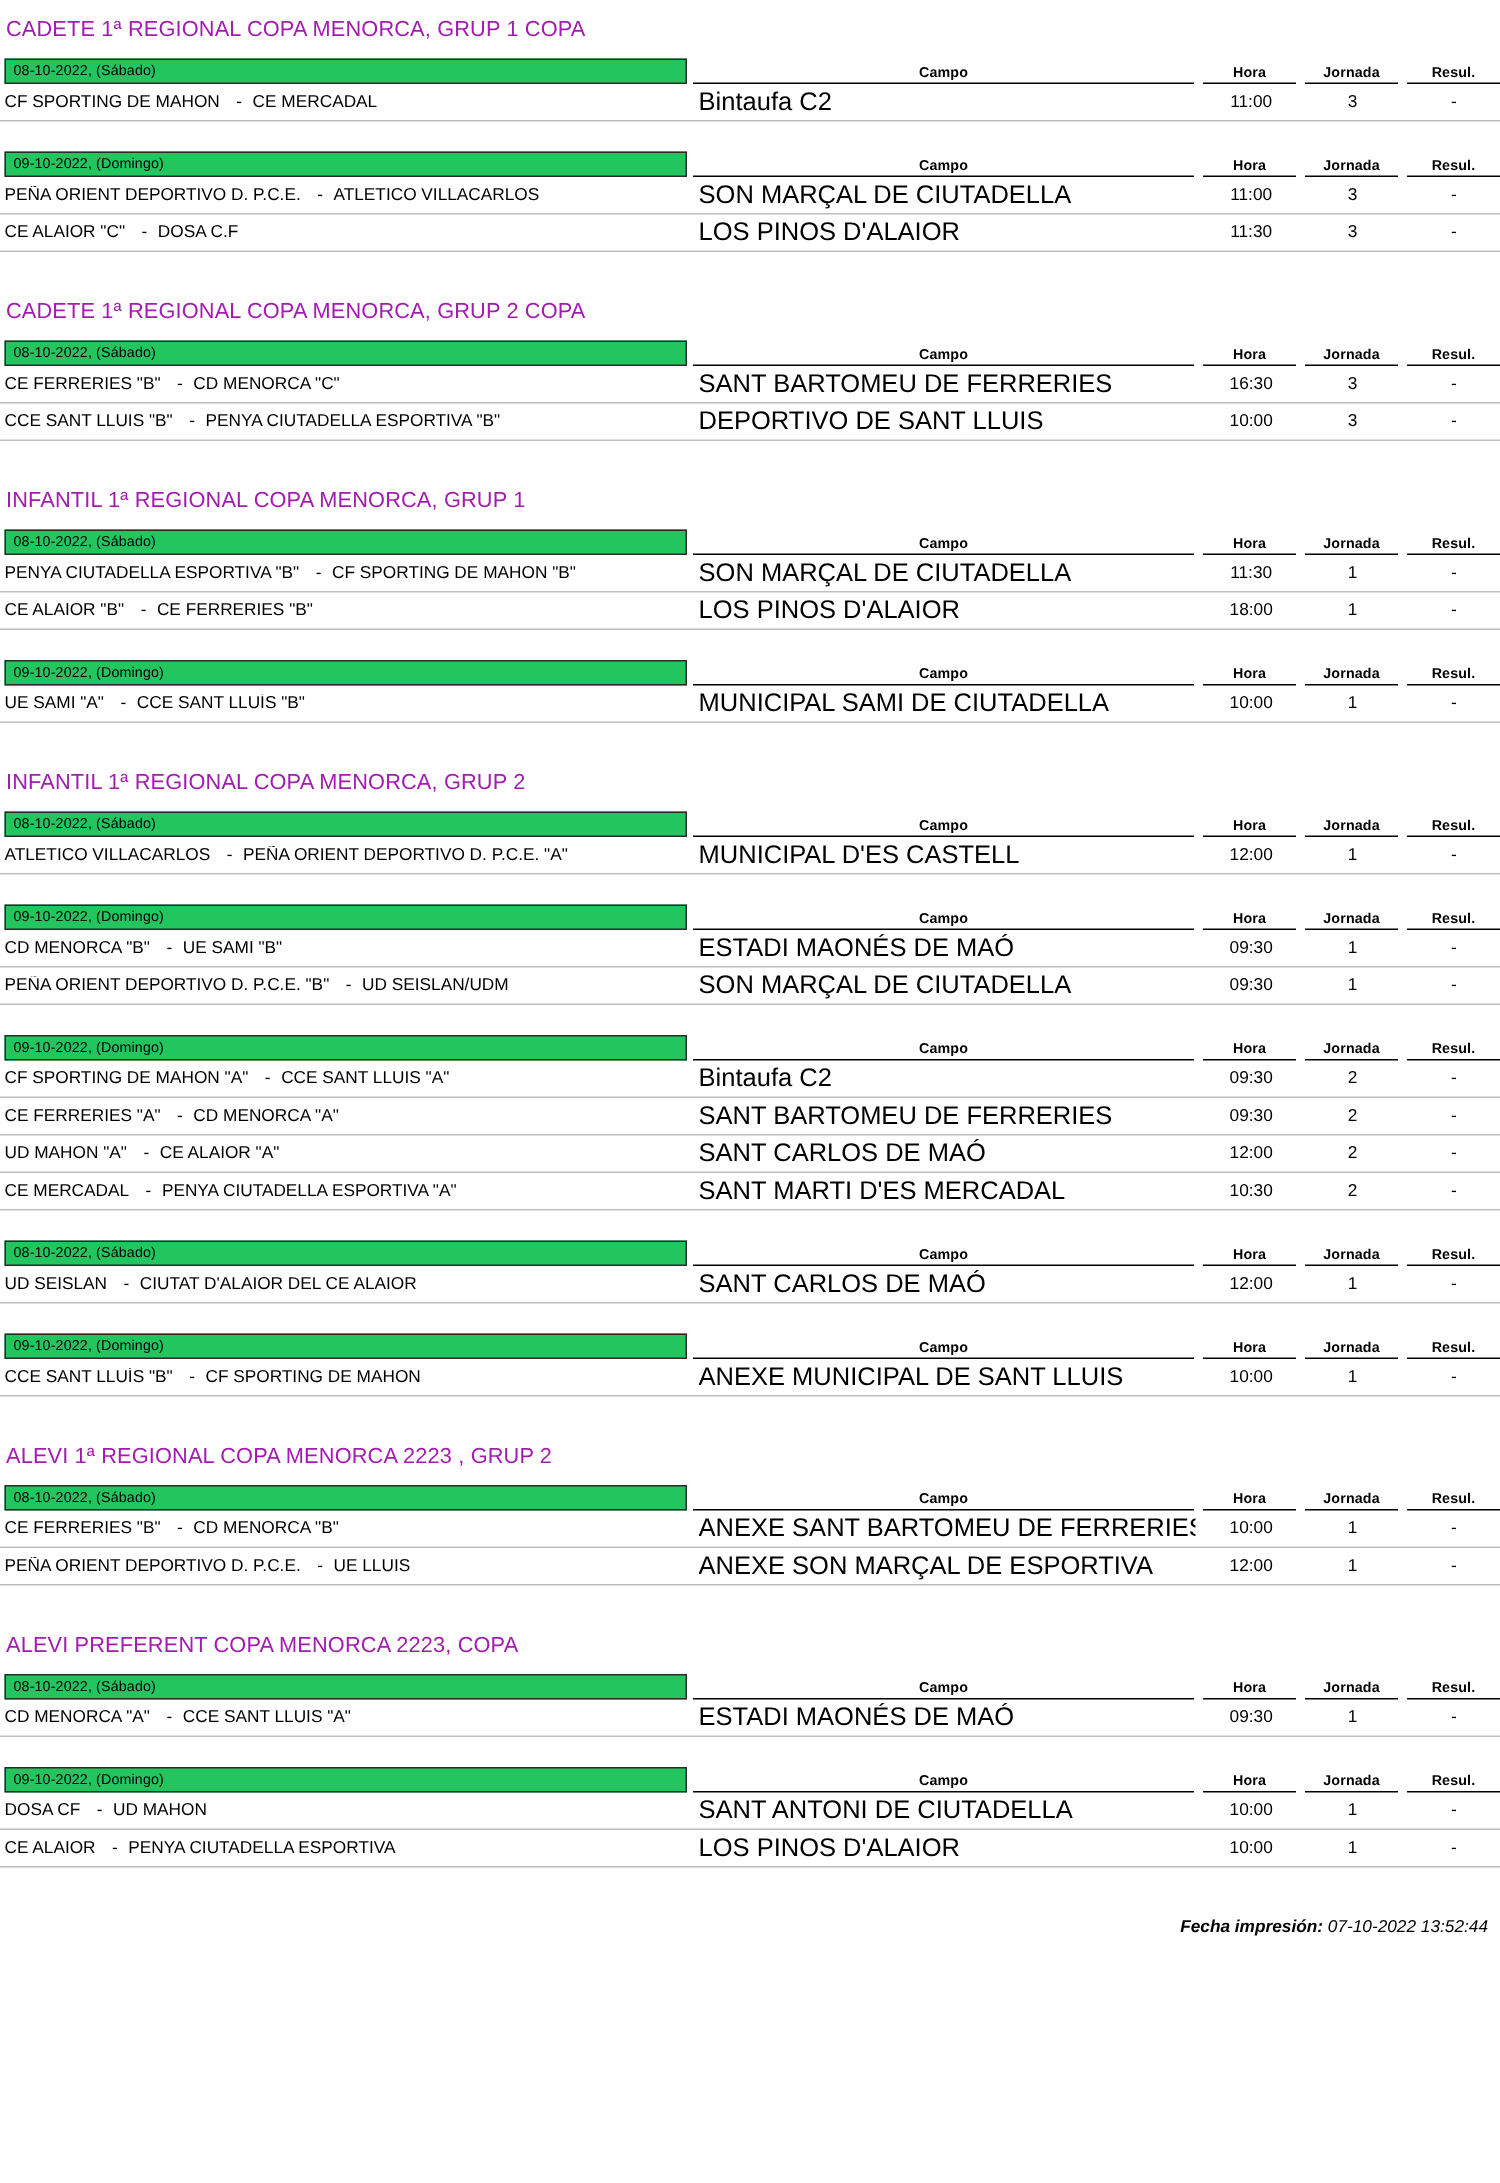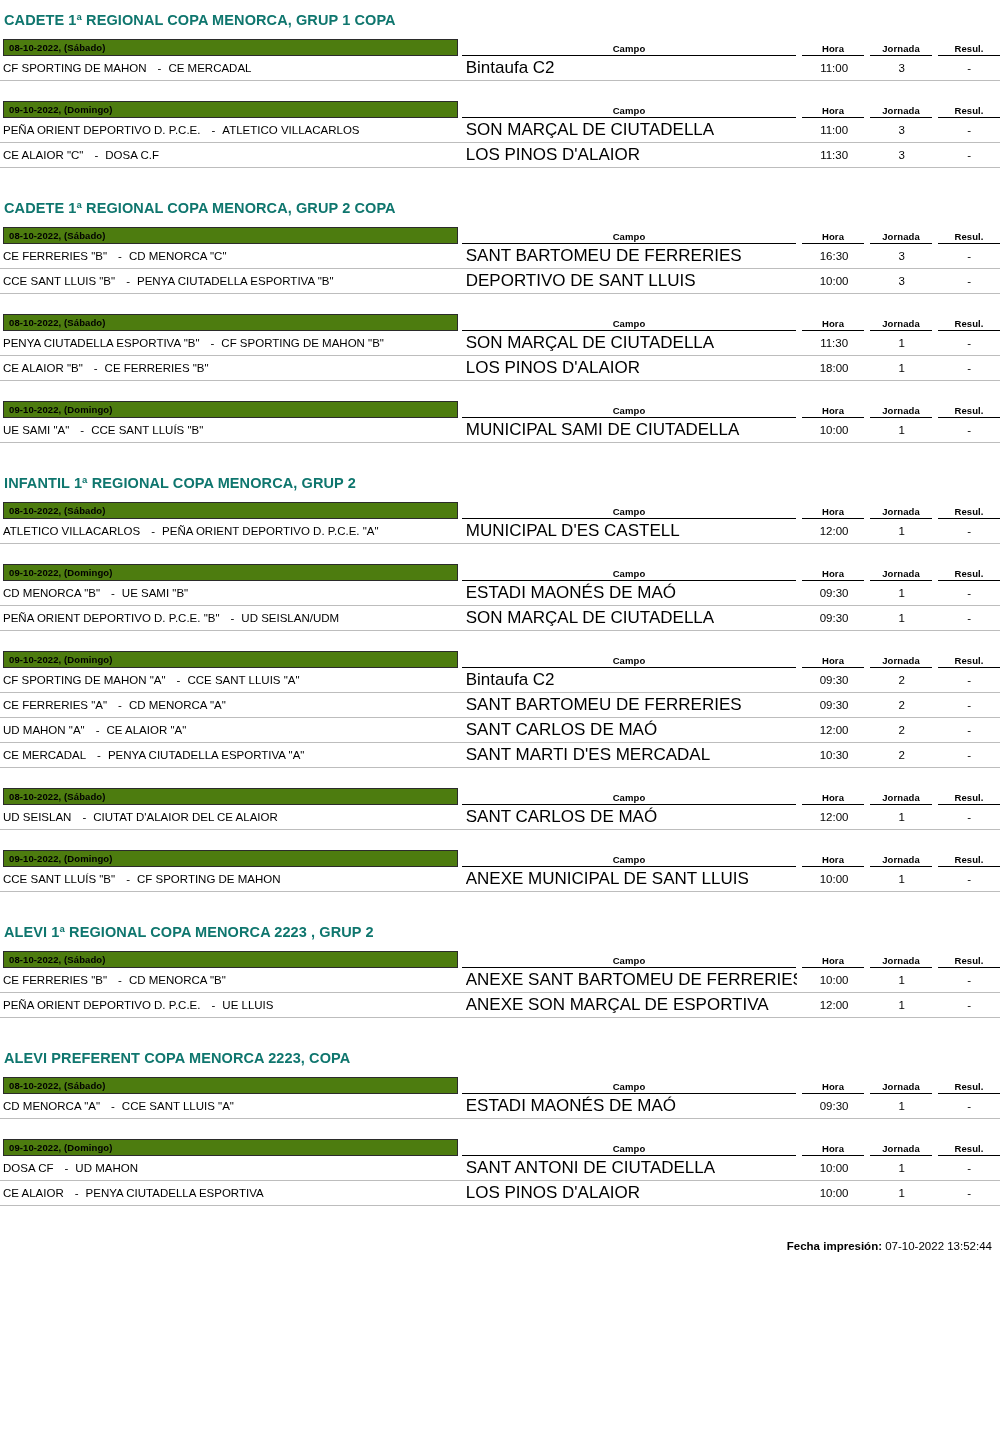--- a/index.html
+++ b/index.html
@@ -21,45 +21,45 @@
     padding: 0 0 0 0;
     position: relative;
   }
 
   
   .competition {
     margin: 0;
   }
   .comp-title {
     font-size: 14.5px;
-    font-weight: bold;
+    font-weight: normal;
     letter-spacing: 0.1px;
-    color: #0f766e;
+    color: #a21caf;
     padding: 12px 0 11px 4px;
     white-space: nowrap;
   }
 
   
   .day-group {
     margin-bottom: 20px;
   }
   .dg-head {
     display: flex;
     align-items: flex-end;
     width: 1000px;
   }
   .date-bar {
     width: 458px;
     box-sizing: border-box;
     border: 1.5px solid #2b2b2b;
-    background: #4d7c0f;
+    background: #22c55e;
     height: 17px;
     line-height: 15px;
     font-size: 9.5px;
-    font-weight: bold;
+    font-weight: normal;
     padding-left: 5px;
     white-space: nowrap;
     margin-left: 3px;
     letter-spacing: 0.1px;
   }
   .hdr-cols {
     display: flex;
     margin-left: 4px;
     align-items: flex-end;
   }
@@ -119,20 +119,21 @@
   .m-resul { width: 62px; margin-left: 6px; }
 
   
   .footer {
     width: 1000px;
     box-sizing: border-box;
     text-align: right;
     padding: 14px 8px 8px 0;
     font-size: 11.5px;
     white-space: nowrap;
+    font-style: italic;
   }
   .footer .f-label { font-weight: bold; }
   .footer .f-value { font-weight: normal; }
 </style>
 </head>
 <body>
 
 <div class="page">
   <div id="competitions-root">
       <div class="competition">
@@ -223,20 +224,21 @@
               <span class="m-visit">PENYA CIUTADELLA ESPORTIVA "B"</span>
             </div>
             <div class="m-campo">DEPORTIVO DE SANT LLUIS</div>
             <div class="m-hora">10:00</div>
             <div class="m-jorn">3</div>
             <div class="m-resul">-</div>
           </div>
         </div>
       </div>
       <div class="competition">
+        <div class="comp-title">INFANTIL 1ª REGIONAL COPA MENORCA, GRUP 1</div>
         <div class="day-group">
           <div class="dg-head">
             <div class="date-bar">08-10-2022,  (Sábado)</div>
             <div class="hdr-cols">
               <div class="hdr-cell c-campo">Campo</div>
               <div class="hdr-cell c-hora">Hora</div>
               <div class="hdr-cell c-jorn">Jornada</div>
               <div class="hdr-cell c-resul">Resul.</div>
             </div>
           </div>

